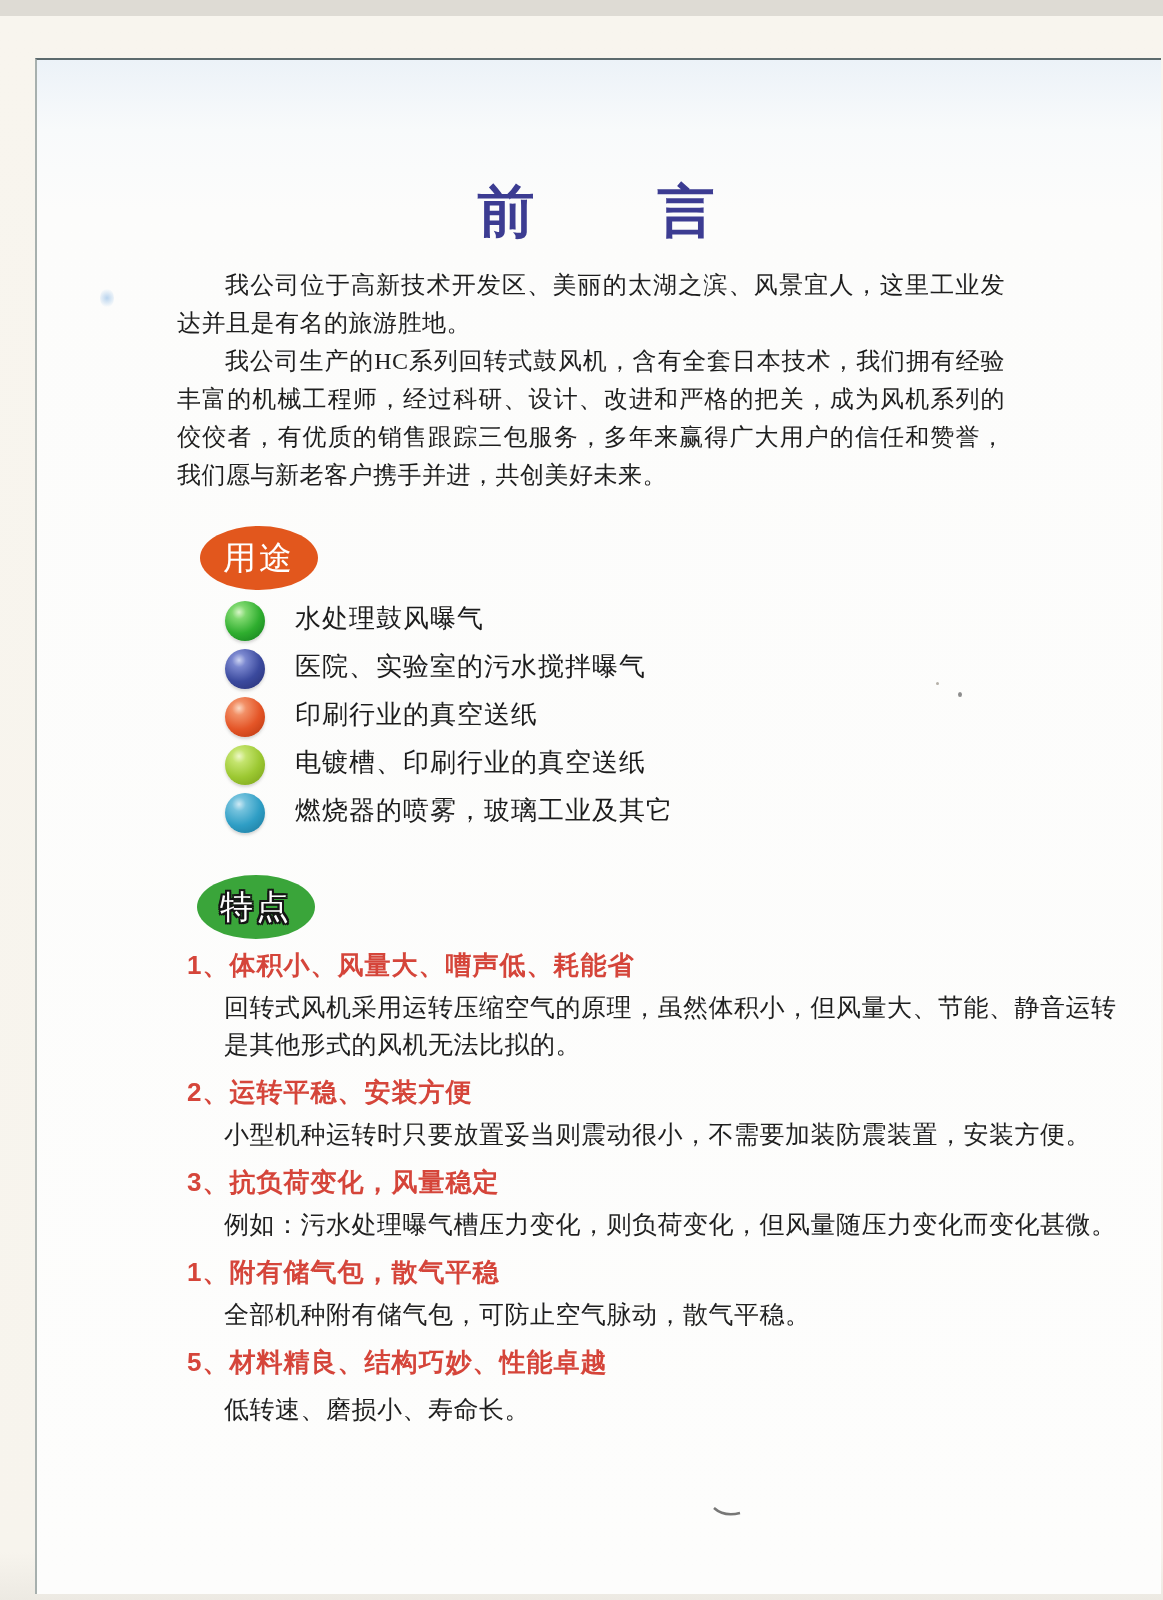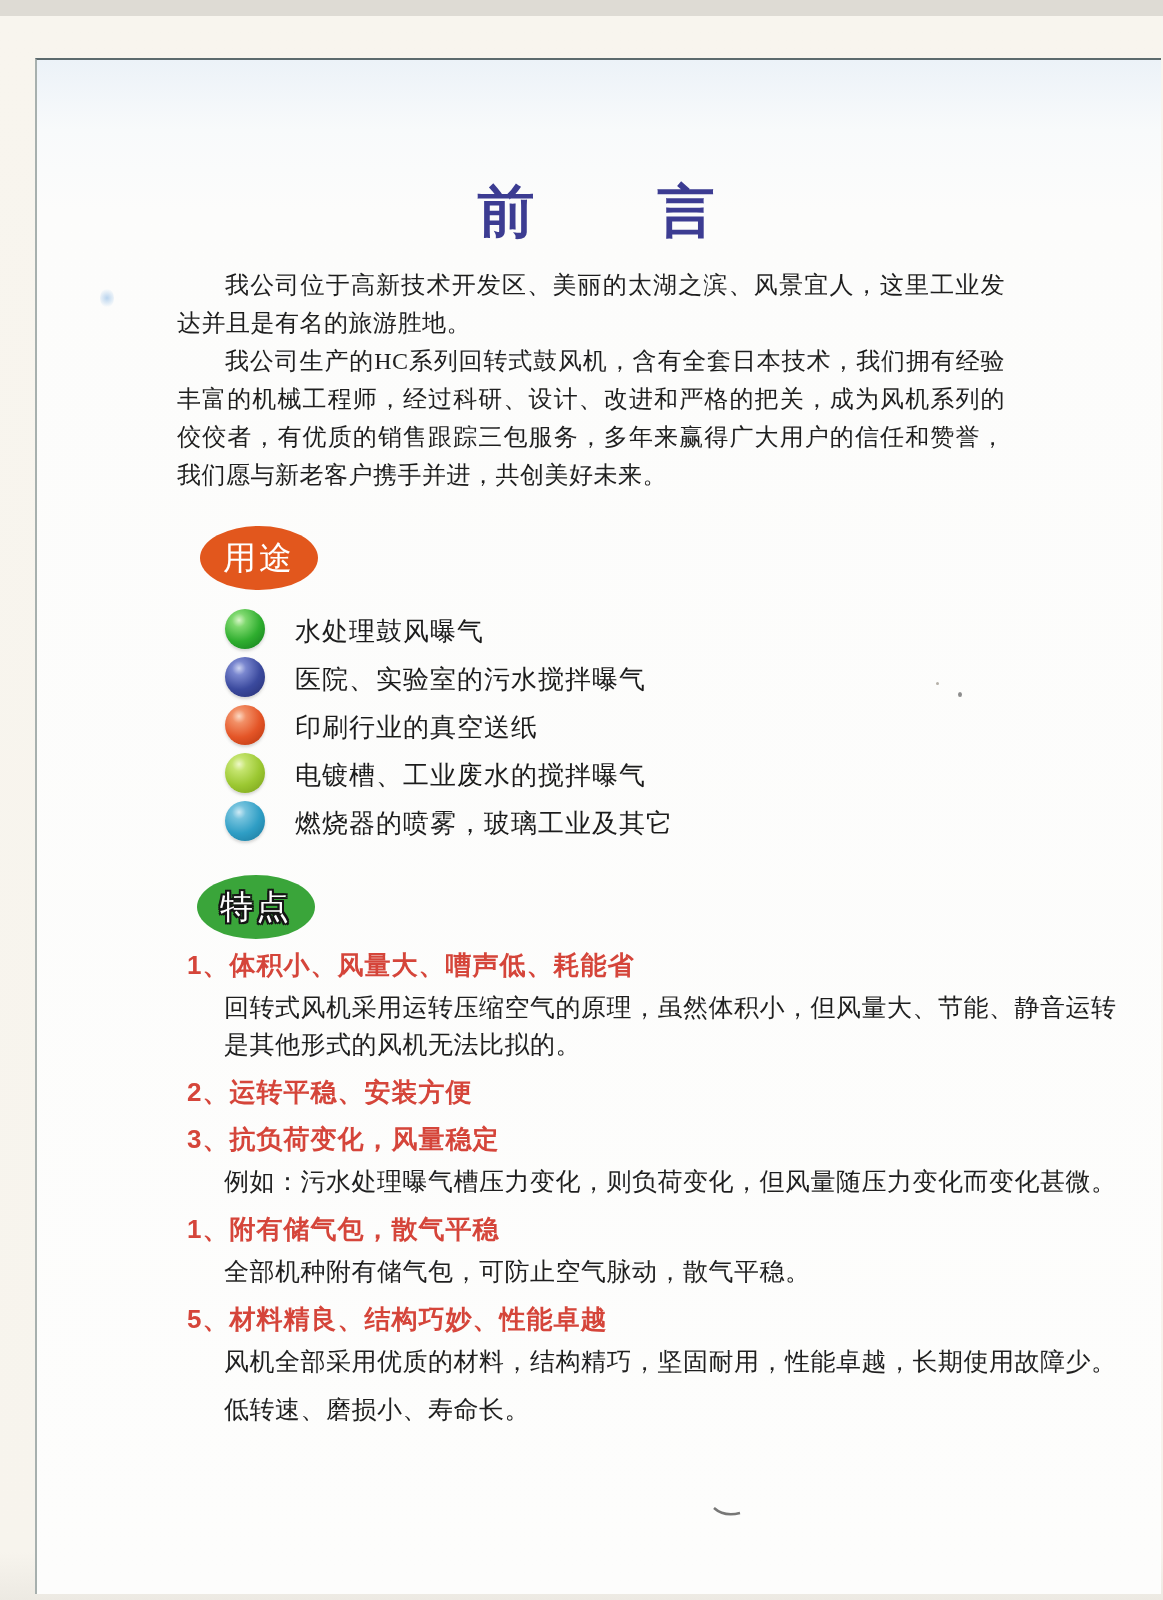--- a/index.html
+++ b/index.html
@@ -55,21 +55,21 @@
   .features-badge-wrap { margin:34px 0 0 160px; }
   .features-badge { background:#3aa53a; }
   .features-badge .badge-text {
     text-shadow:-2px -2px 0 #151515, 2px -2px 0 #151515,
                 -2px  2px 0 #151515, 2px  2px 0 #151515,
                 -2px  0   0 #151515, 2px  0   0 #151515,
                  0   -2px 0 #151515, 0    2px 0 #151515;
   }
 
   .uses-list { margin:11px 0 0 188px; }
-  .use-item { display:flex; align-items:flex-end; height:48px; }
+  .use-item { display:flex; align-items:flex-start; height:48px; }
   .ball {
     width:40px; height:40px; border-radius:50%;
     flex:0 0 40px; margin-right:30px;
     box-shadow:0 2px 3px rgba(90,90,90,0.25);
   }
   .c1 { background:radial-gradient(circle at 35% 28%, #d8f5c8 0%, #7ed86e 18%, #2fae2f 55%, #1b8a22 85%, #157a1e 100%); }
   .c2 { background:radial-gradient(circle at 35% 28%, #cdd4f2 0%, #7a87cf 18%, #3b4a9e 55%, #2a3379 92%); }
   .c3 { background:radial-gradient(circle at 35% 28%, #fcd9c4 0%, #f29067 18%, #e45527 55%, #bd3a12 92%); }
   .c4 { background:radial-gradient(circle at 35% 28%, #eef8c8 0%, #c4e46e 18%, #9cc832 55%, #7da51c 92%); }
   .c5 { background:radial-gradient(circle at 35% 28%, #fbd2e9 0%, #f08cc6 18%, #e5449f 55%, #c02478 92%); }
@@ -137,21 +137,21 @@
       <div class="use-item">
         <span class="ball c2"></span>
         <span class="use-label cn-serif">医院、实验室的污水搅拌曝气</span>
       </div>
       <div class="use-item">
         <span class="ball c3"></span>
         <span class="use-label cn-serif">印刷行业的真空送纸</span>
       </div>
       <div class="use-item">
         <span class="ball c4"></span>
-        <span class="use-label cn-serif">电镀槽、工业废水的搅拌曝气</span>
+        <span class="use-label cn-serif">电镀槽、印刷行业的真空送纸</span>
       </div>
       <div class="use-item">
         <span class="ball c6"></span>
         <span class="use-label cn-serif">燃烧器的喷雾，玻璃工业及其它</span>
       </div>
     </div>
 
     <div class="features-badge-wrap">
       <div class="badge features-badge">
         <span class="badge-text">特点</span>
@@ -161,35 +161,35 @@
     <div class="features-list cn-sans">
 
       <div class="feature-item">
         <div class="feature-heading">1、体积小、风量大、嘈声低、耗能省</div>
         <div class="feature-body-line">回转式风机采用运转压缩空气的原理，虽然体积小，但风量大、节能、静音运转</div>
         <div class="feature-body-line">是其他形式的风机无法比拟的。</div>
       </div>
 
       <div class="feature-item">
         <div class="feature-heading">2、运转平稳、安装方便</div>
+        <div class="feature-body-line">小型机种运转时只要放置妥当则震动很小，不需要加装防震装置，安装方便。</div>
       </div>
 
       <div class="feature-item">
         <div class="feature-heading">3、抗负荷变化，风量稳定</div>
         <div class="feature-body-line">例如：污水处理曝气槽压力变化，则负荷变化，但风量随压力变化而变化甚微。</div>
       </div>
 
       <div class="feature-item">
         <div class="feature-heading">1、附有储气包，散气平稳</div>
         <div class="feature-body-line">全部机种附有储气包，可防止空气脉动，散气平稳。</div>
       </div>
 
       <div class="feature-item">
         <div class="feature-heading">5、材料精良、结构巧妙、性能卓越</div>
-        <div class="feature-body-line">风机全部采用优质的材料，结构精巧，坚固耐用，性能卓越，长期使用故障少。</div>
       </div>
 
       <div class="feature-item">
         <div class="feature-body-line">低转速、磨损小、寿命长。</div>
       </div>
 
     </div>
   </div>
 
   <div class="smudge-blue"></div>

